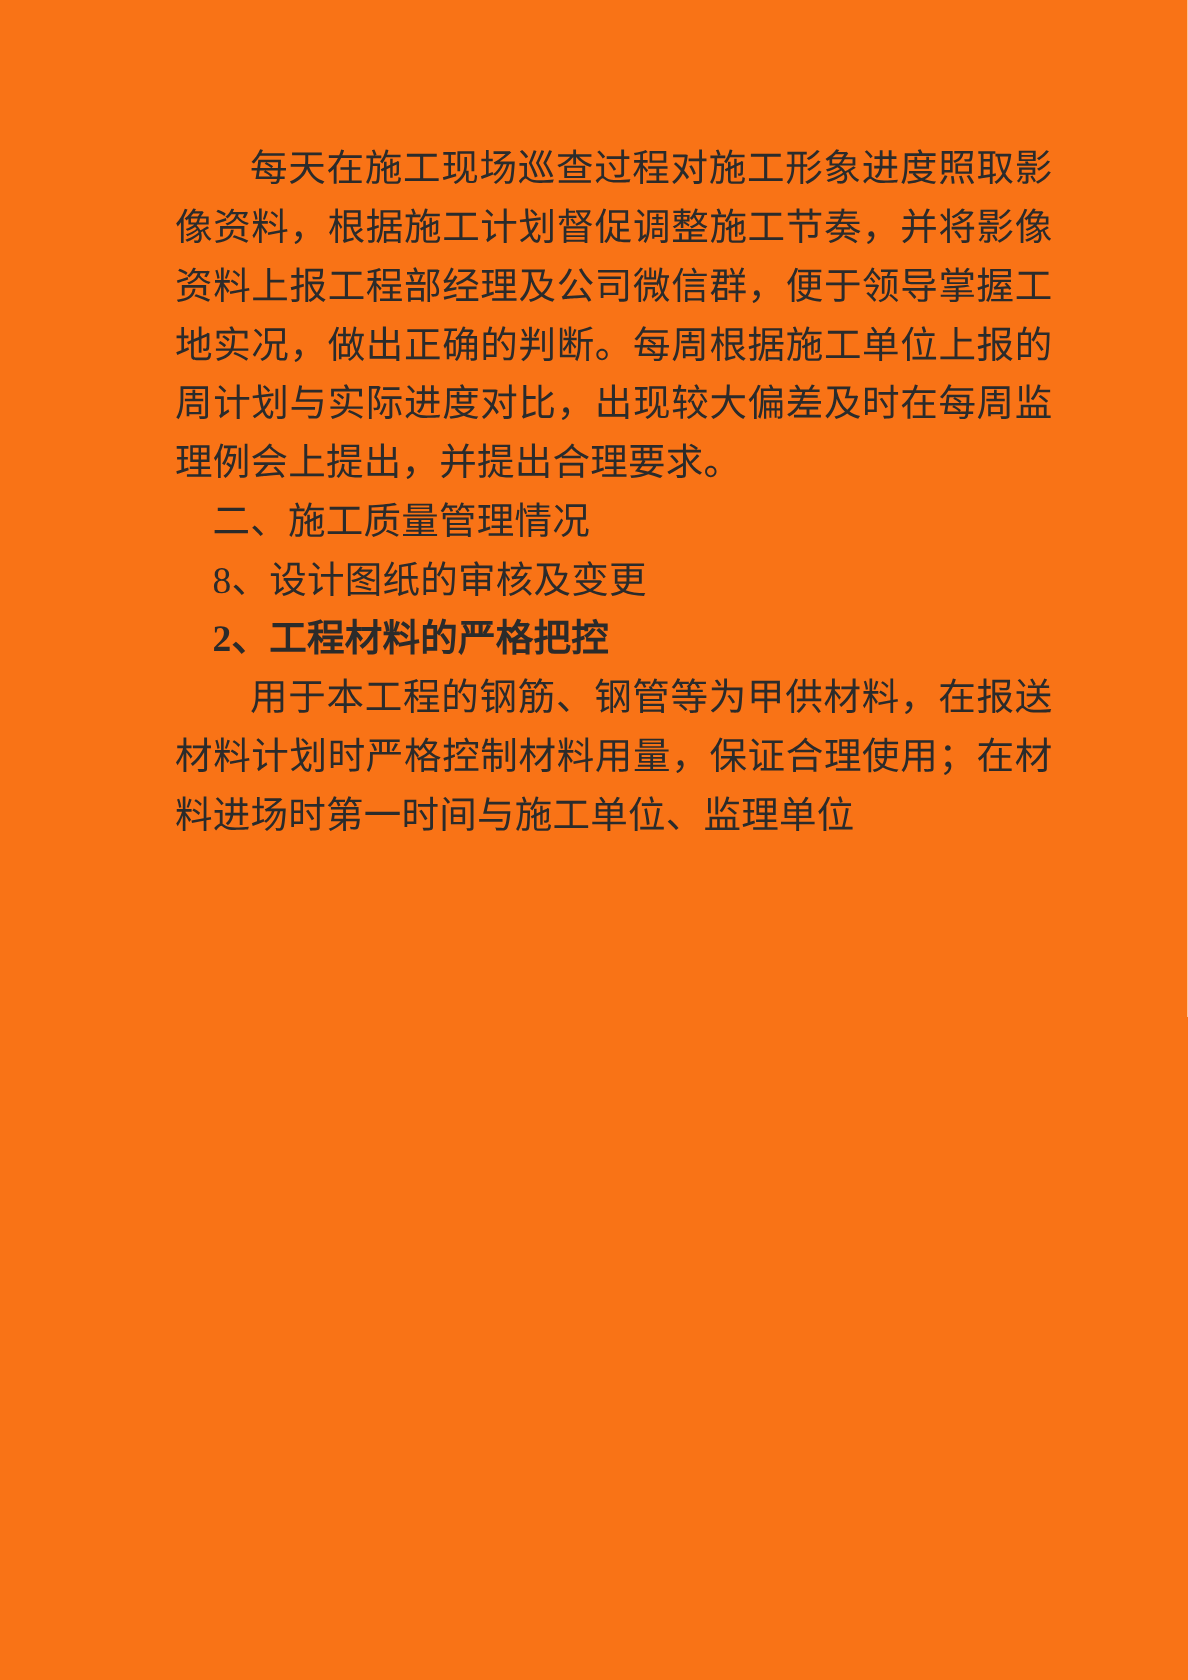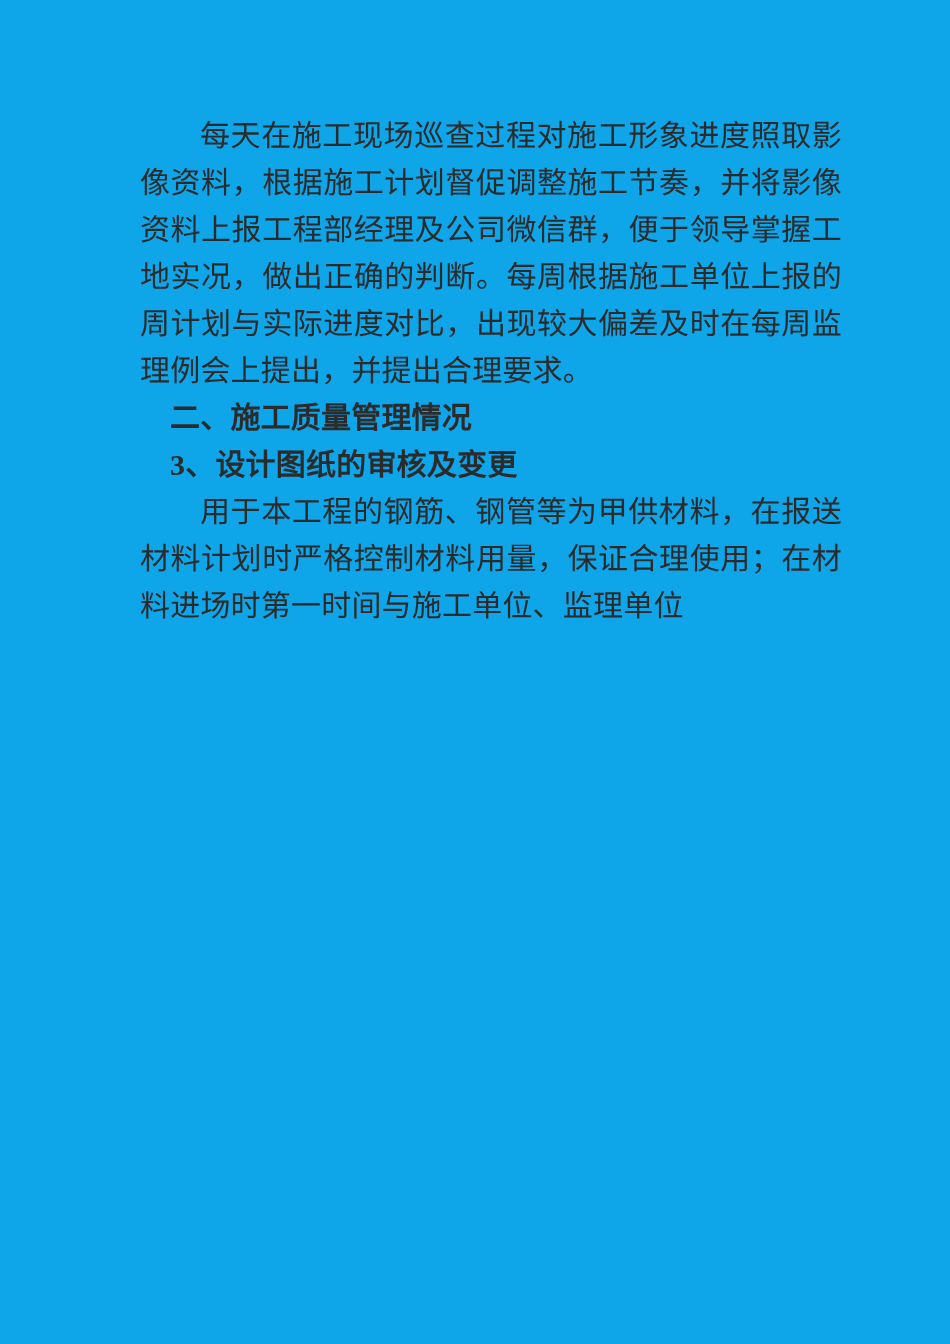--- a/index.html
+++ b/index.html
@@ -8,21 +8,21 @@
     padding: 0;
     background: #ffffff;
   }
   body {
     font-family: "Liberation Serif", "DejaVu Serif", serif;
   }
   .page {
     position: relative;
     width: 950px;
     height: 1344px;
-    background: #0ea5e9;
+    background: #f97316;
     overflow: hidden;
     box-sizing: border-box;
   }
   .text-column {
     position: absolute;
     left: 140px;
     top: 112px;
     width: 702px;
   }
   .block {
@@ -36,39 +36,39 @@
     word-break: break-all;
     font-weight: normal;
   }
   
   .block.para {
     text-indent: 60px;
   }
   
   .block.heading {
     text-indent: 30px;
-    font-weight: bold;
   }
   
   .block.heading-strong {
     text-indent: 30px;
     font-weight: 600;
   }
 </style>
 </head>
 <body>
 
 <div class="page">
   <div class="text-column">
 
     <p class="block para">每天在施工现场巡查过程对施工形象进度照取影像资料，根据施工计划督促调整施工节奏，并将影像资料上报工程部经理及公司微信群，便于领导掌握工地实况，做出正确的判断。每周根据施工单位上报的周计划与实际进度对比，出现较大偏差及时在每周监理例会上提出，并提出合理要求。</p>
 
     <p class="block heading">二、施工质量管理情况</p>
 
-    <p class="block heading">3、设计图纸的审核及变更</p>
+    <p class="block heading">8、设计图纸的审核及变更</p>
 
 
+    <p class="block heading-strong">2、工程材料的严格把控</p>
 
 
     <p class="block para">用于本工程的钢筋、钢管等为甲供材料，在报送材料计划时严格控制材料用量，保证合理使用；在材料进场时第一时间与施工单位、监理单位</p>
 
   </div>
 </div>
 
 </body></html>

